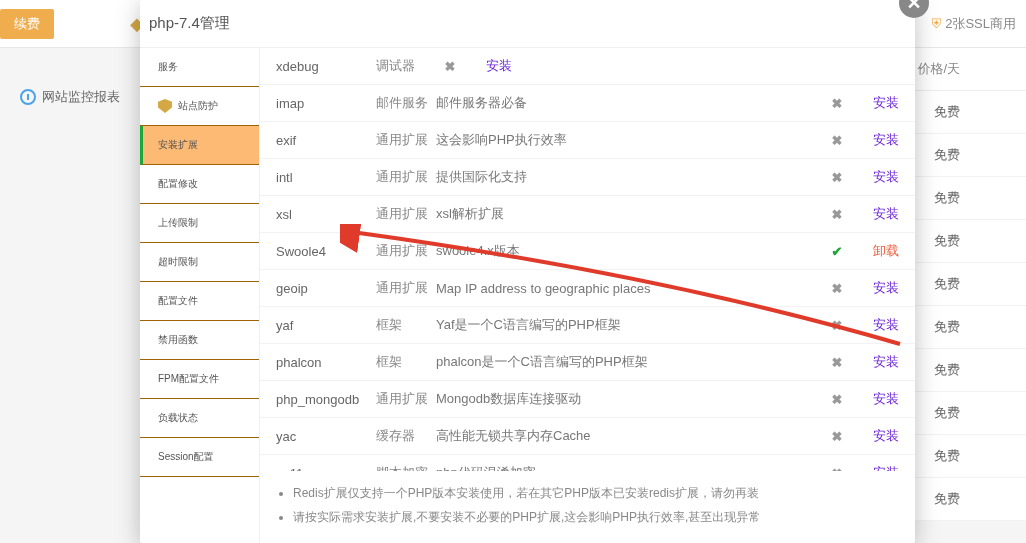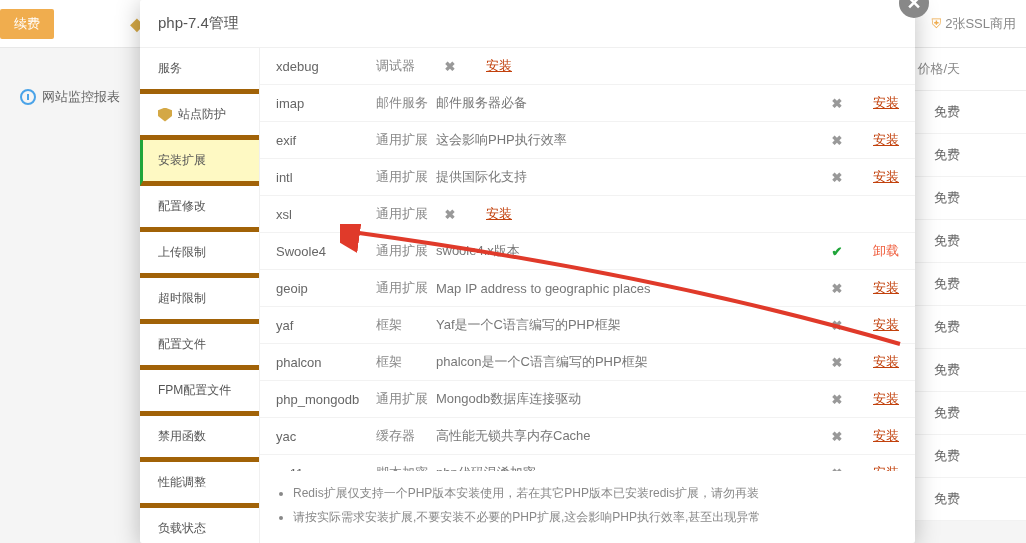--- a/index.html
+++ b/index.html
@@ -22,38 +22,38 @@
   .bg-th { display: flex; border-bottom: 1px solid #eee; padding: 12px 20px; font-size: 13px; color: #888; }
   .bg-th .c1 { width: 600px; }
   .bg-th .c2 { width: 200px; }
   .bg-tr { display: flex; border-bottom: 1px solid #f2f2f2; padding: 12px 20px; font-size: 13px; color: #666; }
   .bg-tr .c1 { width: 600px; }
   .bg-tr .c2 { width: 200px; }
   
   .modal-backdrop { position: absolute; inset: 0; }
   .modal { position: absolute; left: 140px; top: 0; width: 775px; height: 543px; background: #fff; box-shadow: 0 4px 24px rgba(0,0,0,0.25); border-radius: 2px; display: flex; flex-direction: column; }
   .modal-close { position: absolute; right: -14px; top: -12px; width: 30px; height: 30px; border-radius: 50%; background: #888; color: #fff; display: flex; align-items: center; justify-content: center; font-size: 18px; font-weight: bold; cursor: pointer; z-index: 10; }
-  .modal-title { padding: 14px 18px; font-size: 15px; color: #555; border-bottom: 1px solid #f0f0f0; }
+  .modal-title { padding: 14px 9px; font-size: 15px; color: #555; border-bottom: 1px solid #f0f0f0; }
   .modal-body { flex: 1; display: flex; min-height: 0; }
   
   .sidebar { width: 120px; border-right: 1px solid #f0f0f0; overflow-y: auto; }
-  .side-item { padding: 12px 18px; font-size: 12px; color: #555; cursor: pointer; border-bottom: 5px solid #a16207; display: flex; align-items: center; gap: 6px; text-align: right; }
-  .side-item.active { border-left: 3px solid #20a53a; background: #fef9c3; padding-left: 15px; }
+  .side-item { padding: 12px 18px; font-size: 10px; color: #555; cursor: pointer; border-bottom: 1px solid #a16207; display: flex; align-items: center; gap: 6px; text-align: right; }
+  .side-item.active { border-left: 3px solid #20a53a; background: #fdba74; padding-left: 15px; }
   .shield-icon { display:inline-block; width:14px; height:14px; position:relative; }
   .shield-icon::before { content:""; position:absolute; inset:0; background:#d4a845; clip-path: polygon(50% 0, 100% 20%, 100% 60%, 50% 100%, 0 60%, 0 20%); }
   
   .main { flex: 1; display: flex; flex-direction: column; min-height: 0; }
   .ext-scroll { flex: 1; overflow-y: auto; position: relative; }
   .ext-row { display: flex; align-items: center; padding: 9px 16px; border-bottom: 1px solid #f2f2f2; font-size: 13px; }
   .col-name { width: 100px; color: #666; }
   .col-type { width: 60px; color: #888; }
   .col-desc { flex: 1; color: #777; }
   .col-status { width: 28px; text-align: center; color: #999; font-weight: bold; }
   .col-action { width: 48px; text-align: right; }
-  .act-install { color: #c2410c; cursor: pointer; text-decoration: underline; }
+  .act-install { color: #6d28d9; cursor: pointer; }
   .act-uninstall { color: #ef5b3a; cursor: pointer; }
   .check-green { color: #20a53a; }
   
   .notes { padding: 10px 18px 14px; font-size: 12px; color: #888; }
   .notes li { list-style: disc; margin-left: 15px; padding: 3px 0; line-height: 1.5; }
   
   .arrow-svg { position: absolute; left: 80px; top: 176px; pointer-events: none; z-index: 5; }
   
   
   .ext-scroll::-webkit-scrollbar { width: 12px; }
@@ -156,27 +156,24 @@
           <div class="side-item">
             <span>上传限制</span>
           </div>
           <div class="side-item">
             <span>超时限制</span>
           </div>
           <div class="side-item">
             <span>配置文件</span>
           </div>
           <div class="side-item">
+            <span>禁用函数</span>
+          </div>
+          <div class="side-item">
             <span>FPM配置文件</span>
-          </div>
-          <div class="side-item">
-            <span>禁用函数</span>
-          </div>
-          <div class="side-item">
-            <span>性能调整</span>
           </div>
           <div class="side-item">
             <span>负载状态</span>
           </div>
           <div class="side-item">
             <span>Session配置</span>
           </div>
         </div>
       <div class="main">
         <div class="ext-scroll" id="ext-list">
@@ -212,20 +209,21 @@
             <div class="ext-row">
               <div class="col-name">intl</div>
               <div class="col-type">通用扩展</div>
               <div class="col-desc">提供国际化支持</div>
               <div class="col-status ">✖</div>
               <div class="col-action"><span class="act-install">安装</span></div>
             </div>
             <div class="ext-row">
               <div class="col-name">xsl</div>
               <div class="col-type">通用扩展</div>
+              <div class="col-desc">xsl解析扩展</div>
               <div class="col-status ">✖</div>
               <div class="col-action"><span class="act-install">安装</span></div>
             </div>
             <div class="ext-row">
               <div class="col-name">Swoole4</div>
               <div class="col-type">通用扩展</div>
               <div class="col-desc">swoole4.x版本</div>
               <div class="col-status check-green">✔</div>
               <div class="col-action"><span class="act-uninstall">卸载</span></div>
             </div>

